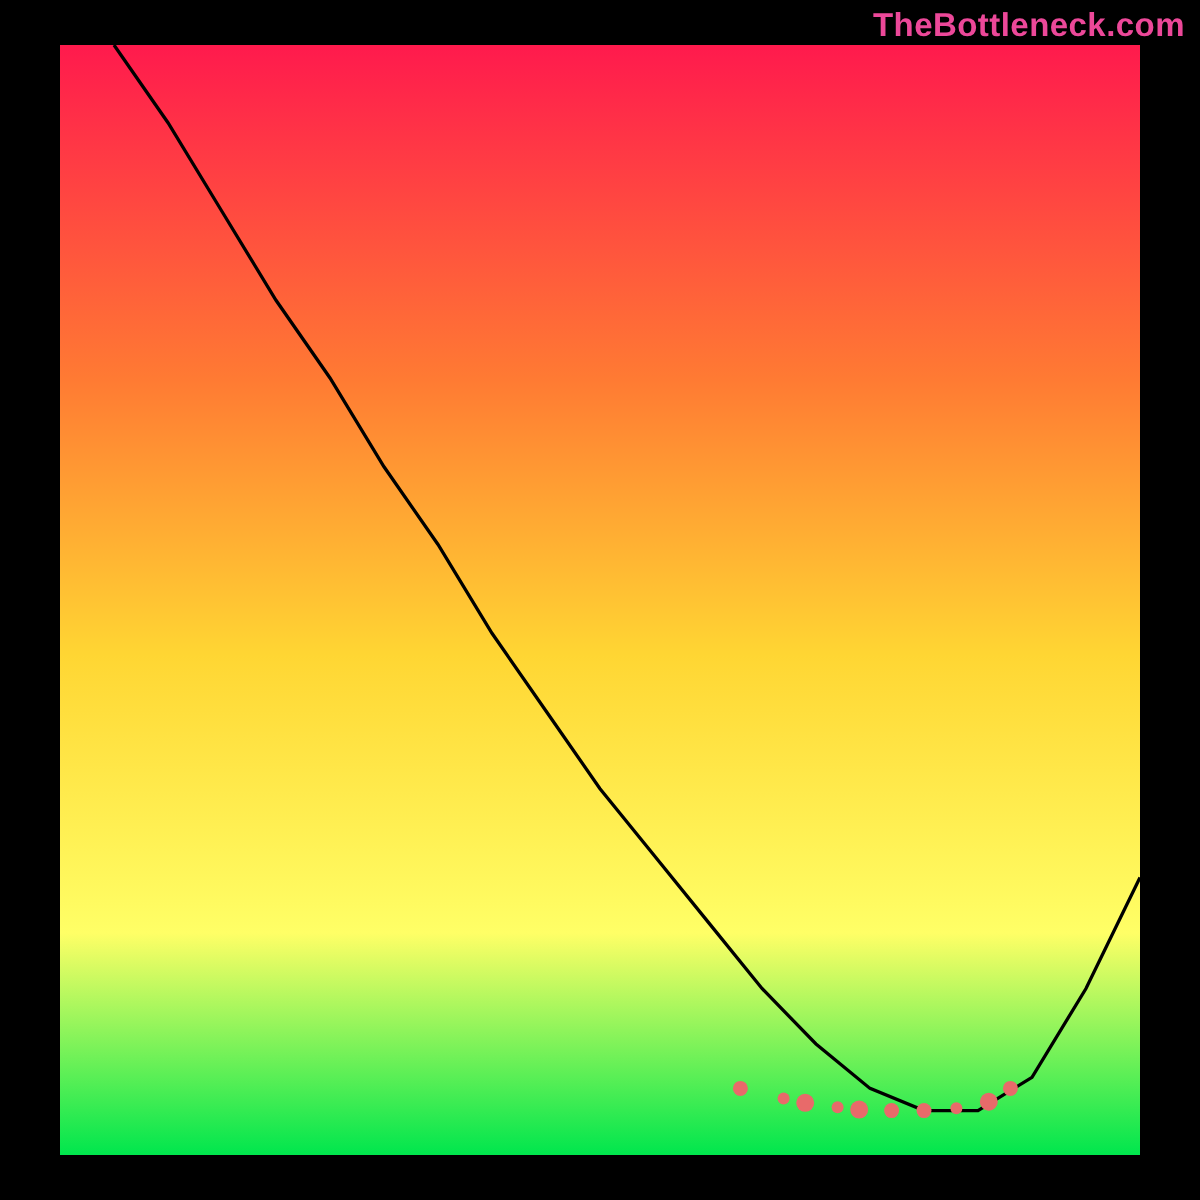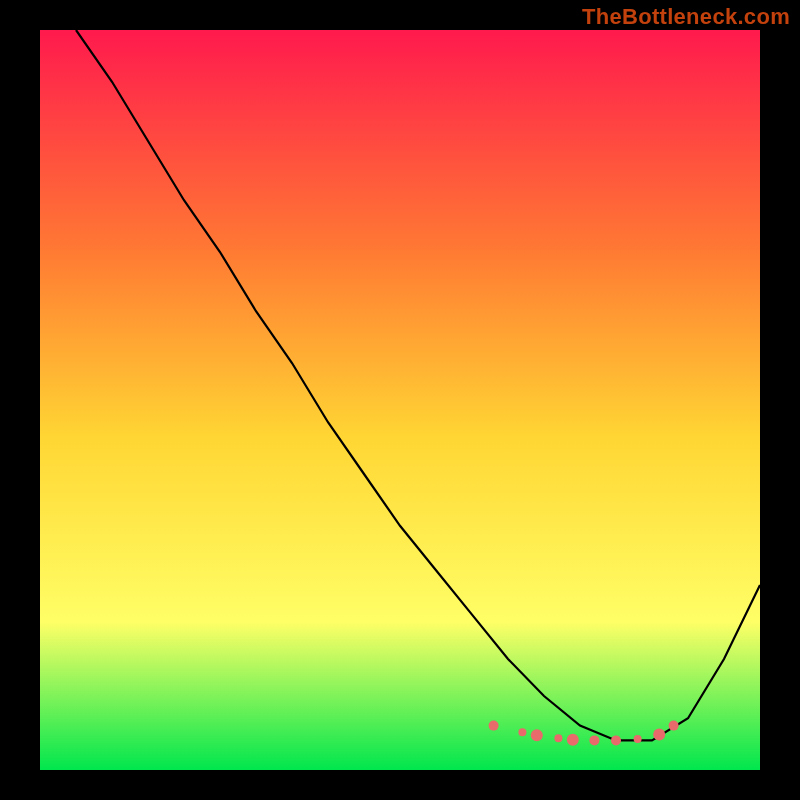--- a/index.html
+++ b/index.html
@@ -14,21 +14,21 @@
   .outer {
     position: relative;
     width: 800px;
     height: 800px;
     background: #000;
   }
   .watermark {
     position: absolute;
     top: 4px;
     right: 10px;
-    color: #c2410c;
+    color: #ec4899;
     font-size: 22px;
     font-weight: bold;
     letter-spacing: 0.3px;
     z-index: 10;
   }
   .plot {
     position: absolute;
     left: 40px;
     top: 30px;
     width: 720px;

